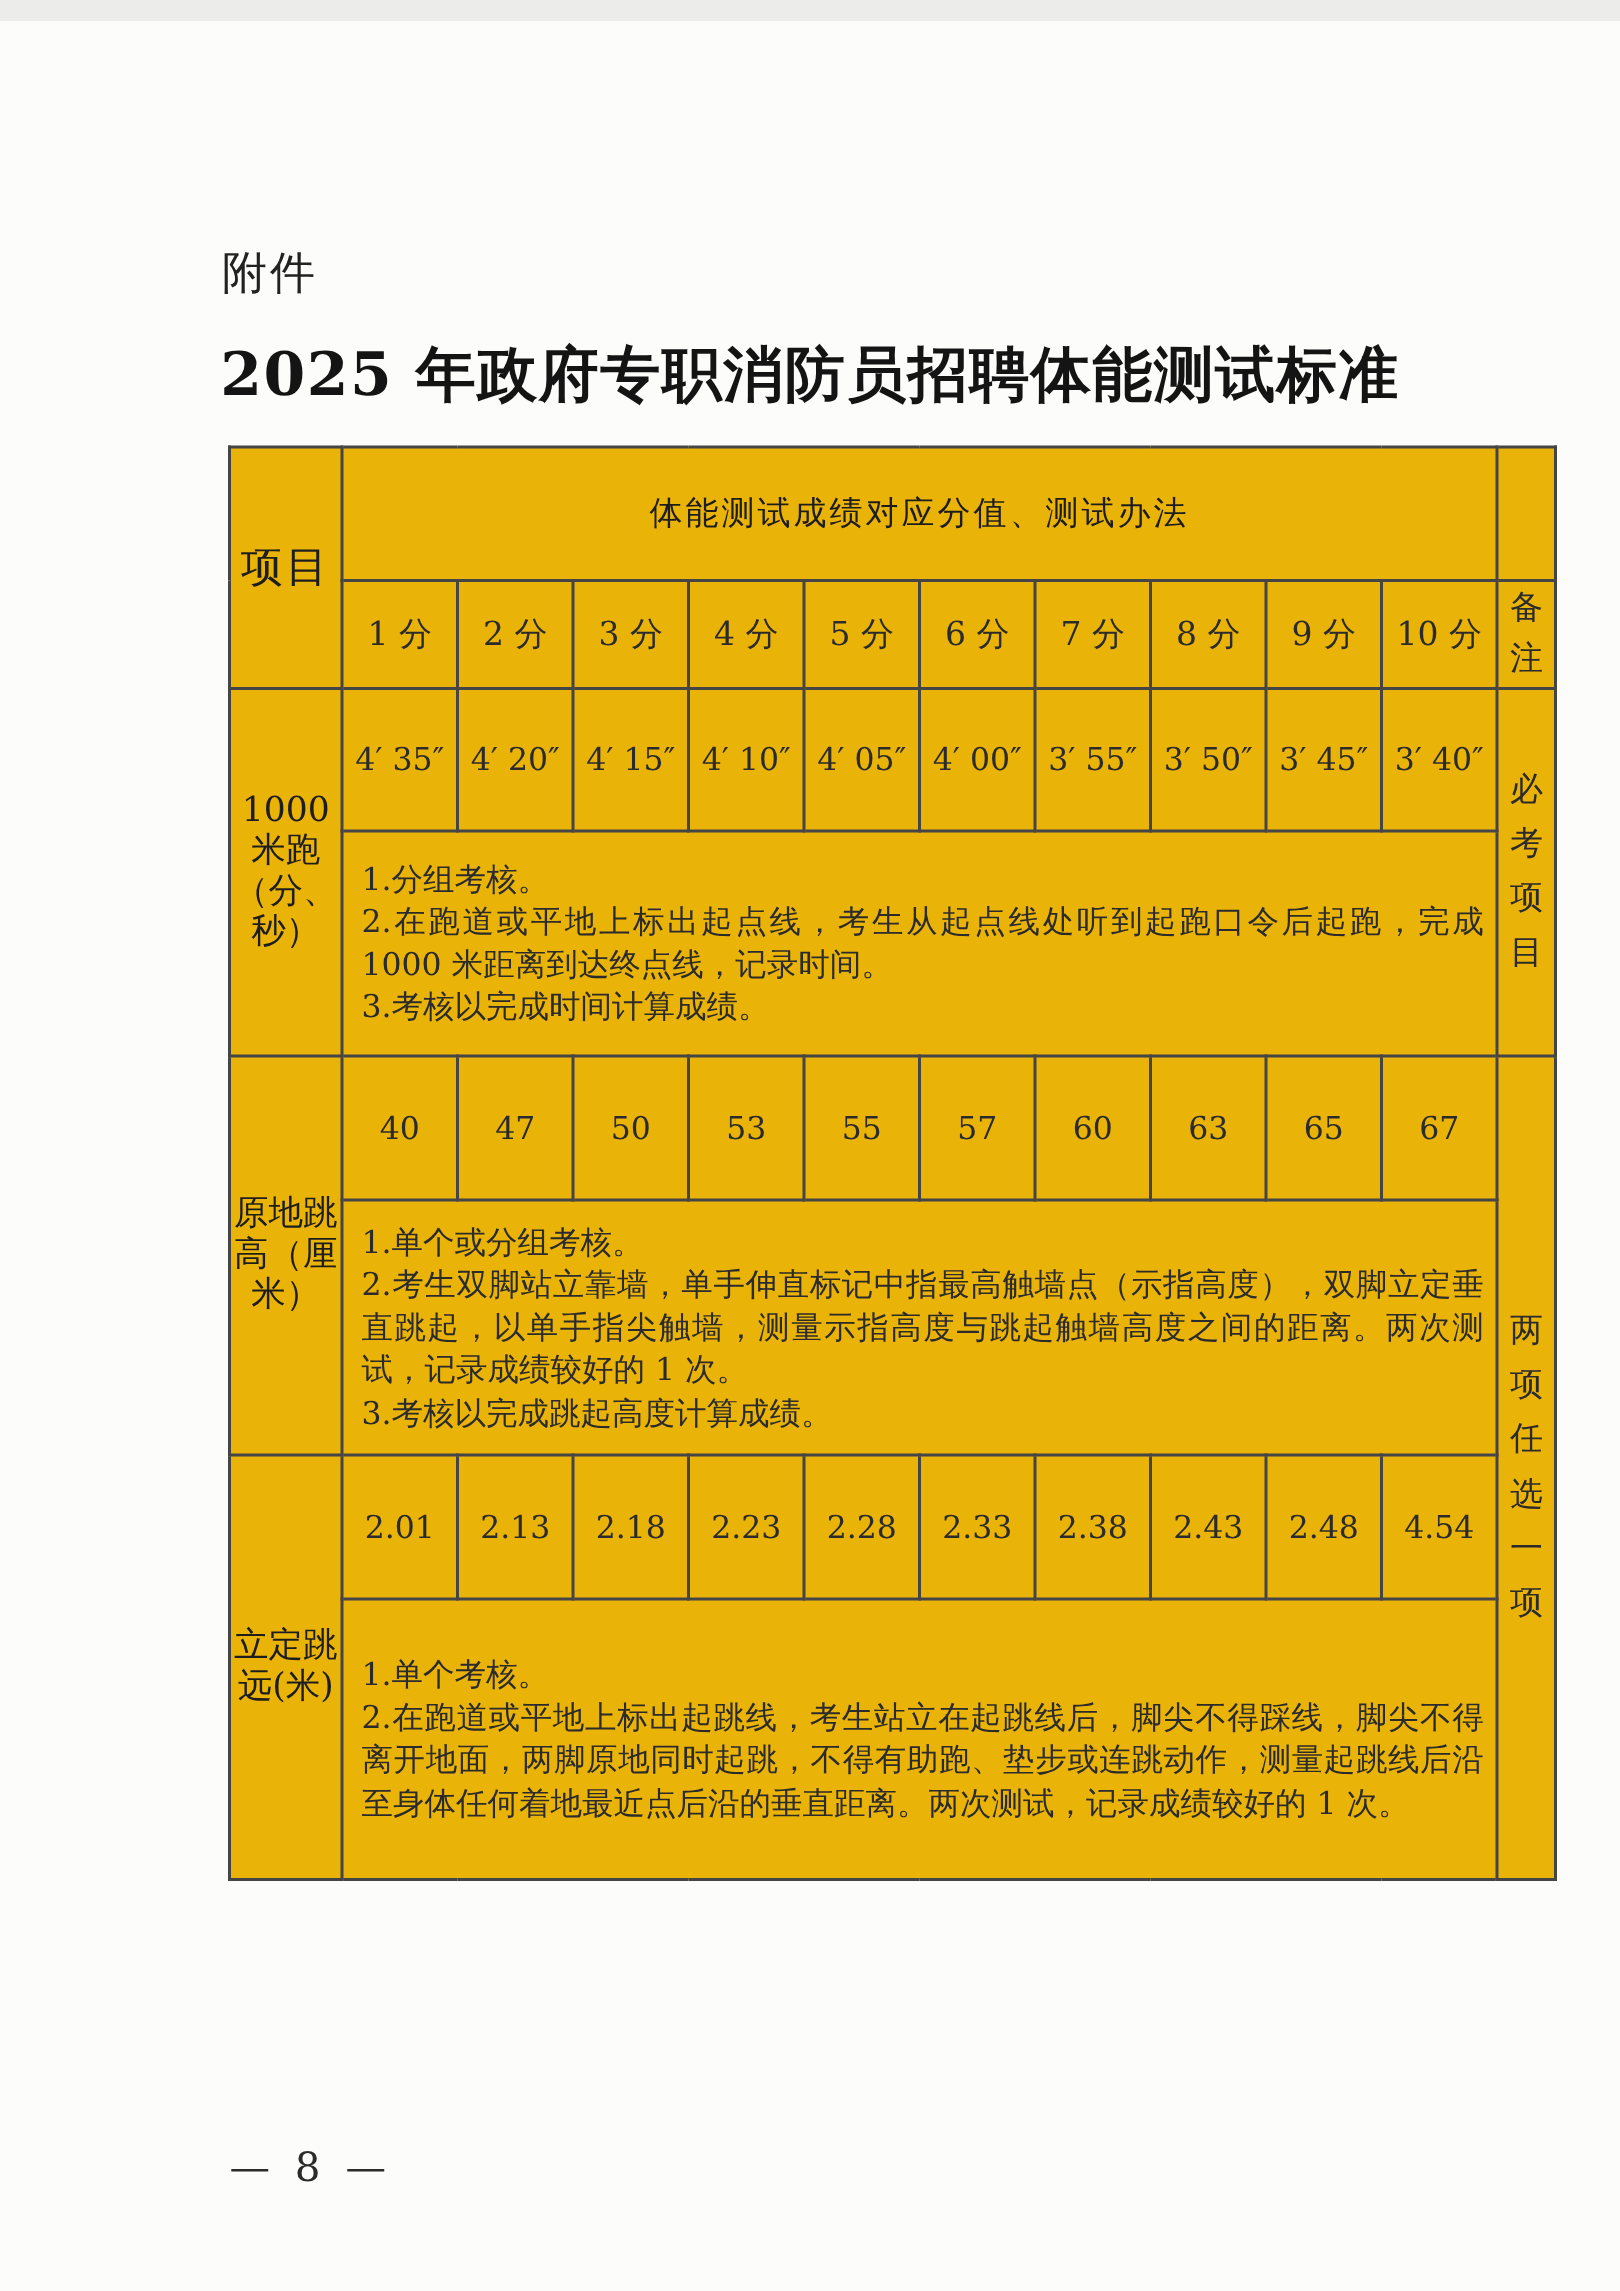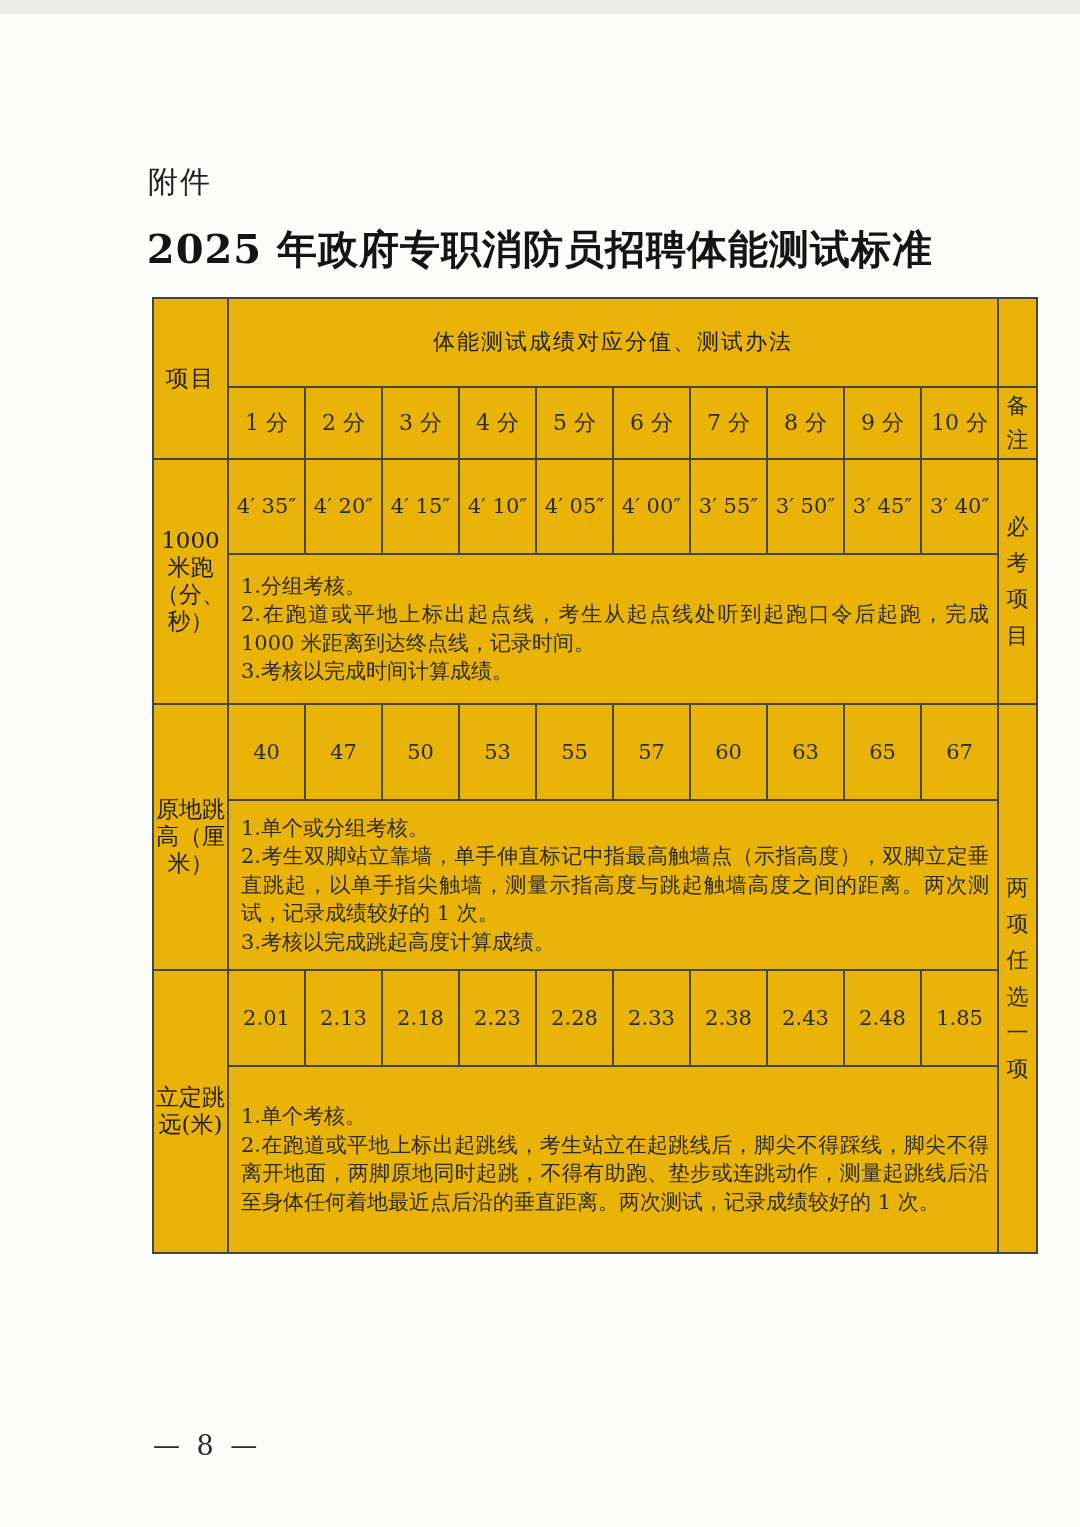--- a/index.html
+++ b/index.html
@@ -60,21 +60,21 @@
   .row-hdr1   { height: 87px; }
   .row-hdr2   { height: 68px; }
   .row-val1   { height: 93px; }
   .row-meth1  { height: 147px; }
   .row-val2   { height: 94px; }
   .row-meth2  { height: 166px; }
   .row-val3   { height: 94px; }
   .row-meth3  { height: 183px; }
 
   .cell-item-header {
-    font-size: 23px;
+    font-size: 28px;
     font-weight: bold;
     letter-spacing: 2px;
     color: #1d1d1d;
   }
   .cell-span-header {
     font-size: 22px;
     font-weight: bold;
     letter-spacing: 2px;
     color: #1d1d1d;
   }
@@ -235,21 +235,21 @@
 远(米)</td>
       <td class="cell-value">2.01</td>
       <td class="cell-value">2.13</td>
       <td class="cell-value">2.18</td>
       <td class="cell-value">2.23</td>
       <td class="cell-value">2.28</td>
       <td class="cell-value">2.33</td>
       <td class="cell-value">2.38</td>
       <td class="cell-value">2.43</td>
       <td class="cell-value">2.48</td>
-      <td class="cell-value">1.85</td>
+      <td class="cell-value">4.54</td>
     </tr>
 
     <tr class="row-meth3">
       <td class="cell-method" colspan="10">
         <div class="method-inner">
           <div>1.单个考核。</div>
           <div>2.在跑道或平地上标出起跳线，考生站立在起跳线后，脚尖不得踩线，脚尖不得离开地面，两脚原地同时起跳，不得有助跑、垫步或连跳动作，测量起跳线后沿至身体任何着地最近点后沿的垂直距离。两次测试，记录成绩较好的 1 次。</div>
         </div>
       </td>
     </tr>

